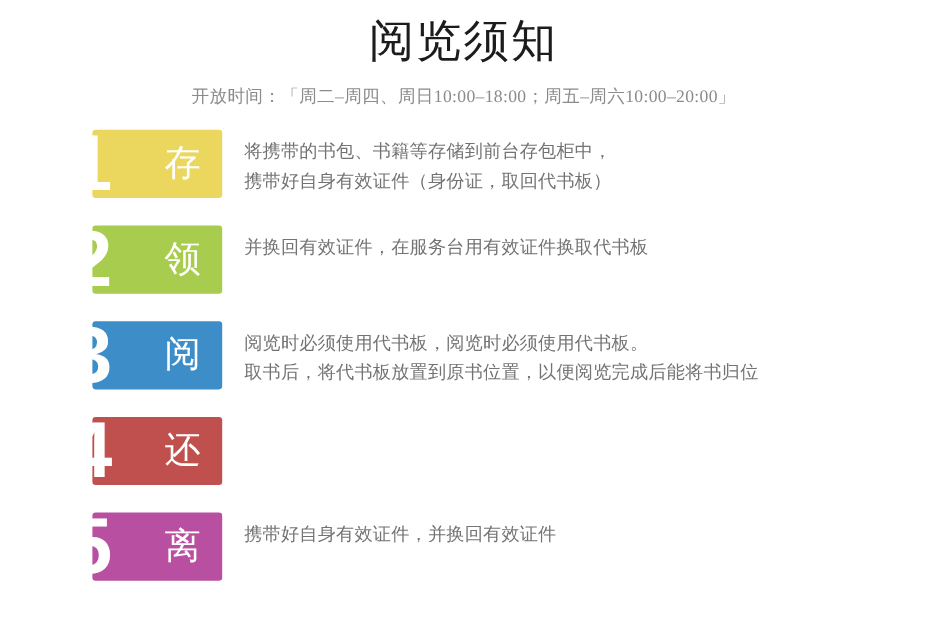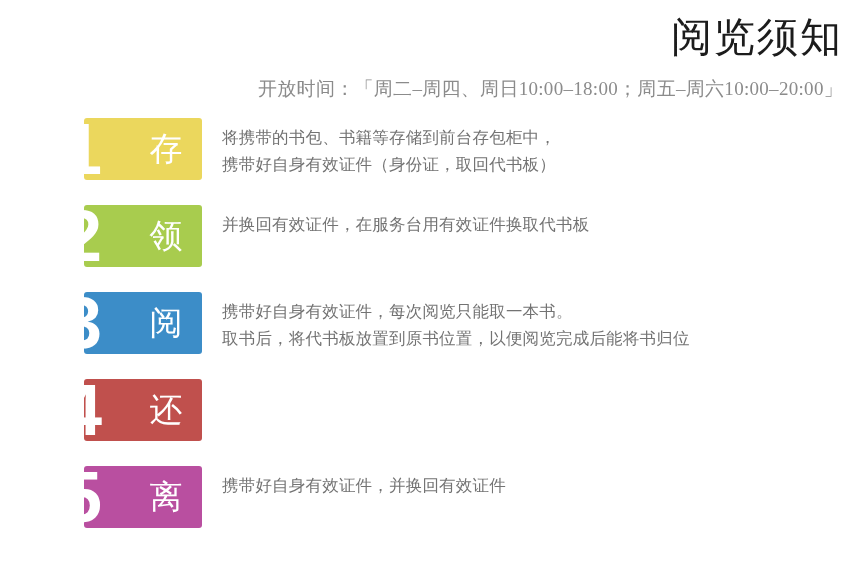--- a/index.html
+++ b/index.html
@@ -16,34 +16,34 @@
   }
 
   .page {
     width: 843px;
     height: 565px;
     position: relative;
   }
 
   
   .header {
-    text-align: right;
+    text-align: center;
     padding-top: 12px;
   }
   .title {
     font-size: 41px;
     line-height: 50px;
     color: #1c1c1c;
     letter-spacing: 2px;
     font-weight: 400;
     font-family: "Liberation Serif", "DejaVu Serif", serif;
   }
   .subtitle {
     margin-top: 18px;
-    font-size: 19px;
+    font-size: 16px;
     line-height: 18px;
     color: #8b8b8b;
     letter-spacing: 0.3px;
     font-family: "Liberation Serif", "DejaVu Serif", serif;
   }
 
   
   .rows {
     margin-top: 20px;
     padding-left: 62px;
@@ -147,21 +147,21 @@
           <span class="line">并换回有效证件，在服务台用有效证件换取代书板</span>
         </div>
       </div>
       <div class="row">
         <div class="badge-wrap">
           <div class="badge-box" style="background: rgb(60, 141, 200);"></div>
           <div class="badge-num">3</div>
           <div class="badge-char">阅</div>
         </div>
         <div class="desc">
-          <span class="line">携带好自身有效证件，每次阅览只能取一本书。</span>
+          <span class="line">阅览时必须使用代书板，阅览时必须使用代书板。</span>
           <span class="line">取书后，将代书板放置到原书位置，以便阅览完成后能将书归位</span>
         </div>
       </div>
       <div class="row">
         <div class="badge-wrap">
           <div class="badge-box" style="background: rgb(192, 80, 77);"></div>
           <div class="badge-num">4</div>
           <div class="badge-char">还</div>
         </div>
       </div>

